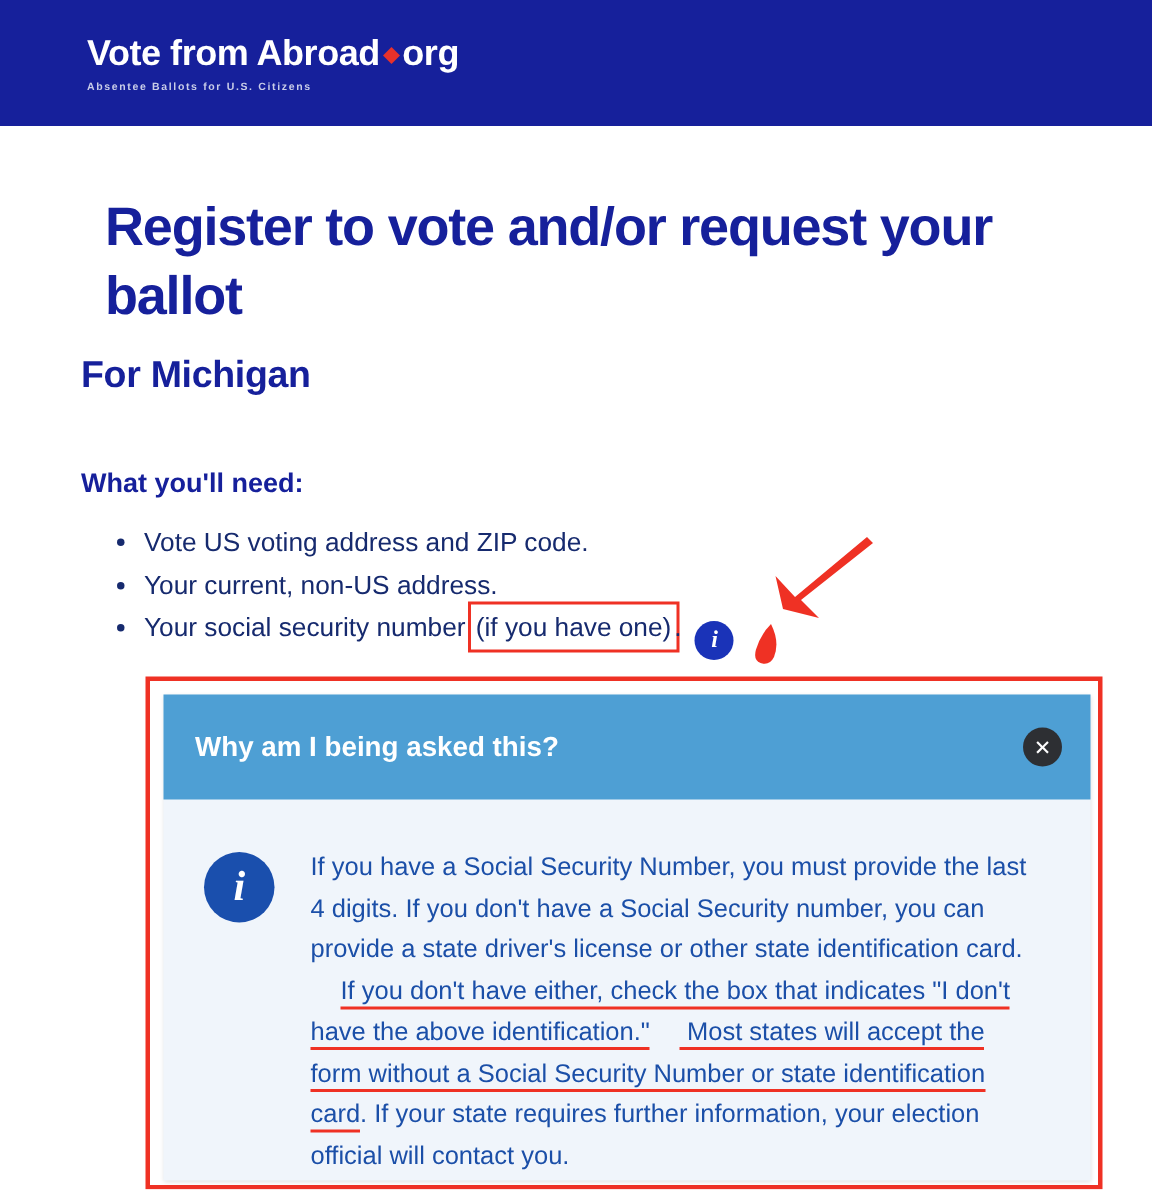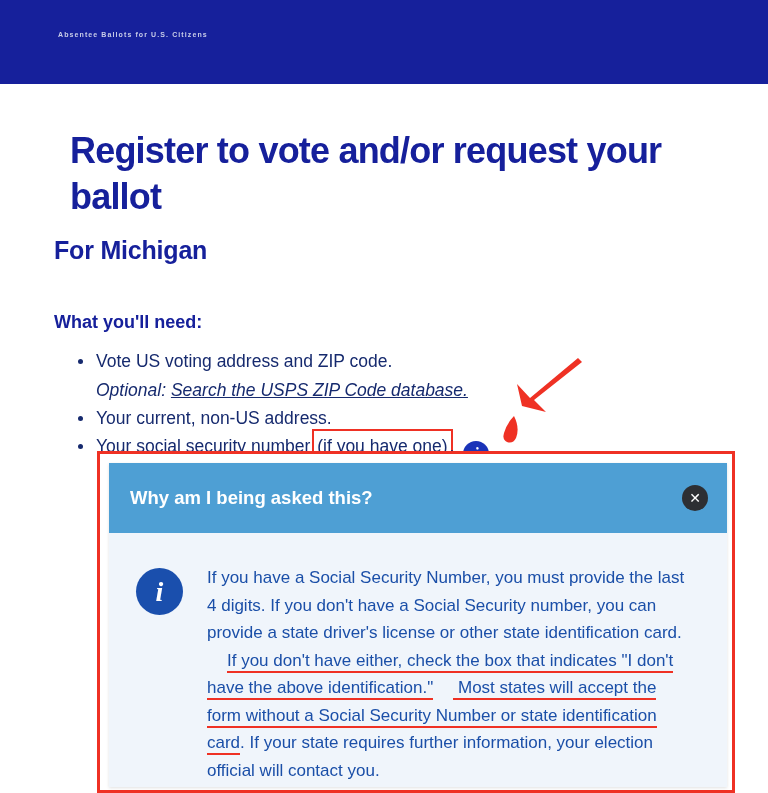--- a/index.html
+++ b/index.html
@@ -217,36 +217,35 @@
     margin-left: 20px;
   }
 </style>
 </head>
 <body>
 
 <div id="page">
 
   <div class="header">
     <div class="logo">
+      <div class="logo-main">
+        <span>Vote from Abroad</span><span class="logo-dot"></span><span>org</span>
+      </div>
       <div class="logo-sub">Absentee Ballots for U.S. Citizens</div>
     </div>
   </div>
 
   <div class="content">
     <h1 class="page-title">Register to vote and/or request your ballot</h1>
     <h2 class="state-line">For Michigan</h2>
     <h3 class="needs-title">What you'll need:</h3>
 
     <ul class="needs-list">
       <li>
         <span>Vote US voting address and ZIP code.</span>
-        <div class="optional-line">
-          <span class="optional-label">Optional:</span>
-          <span class="usps-link">Search the USPS ZIP Code database.</span>
-        </div>
       </li>
       <li>
         <span>Your current, non-US address.</span>
       </li>
       <li class="ssn-item">
         <span>Your social security number </span><span class="ssn-highlight">(if you have one)</span><span>.</span><span class="info-badge">i</span>
       </li>
     </ul>
   </div>
 

